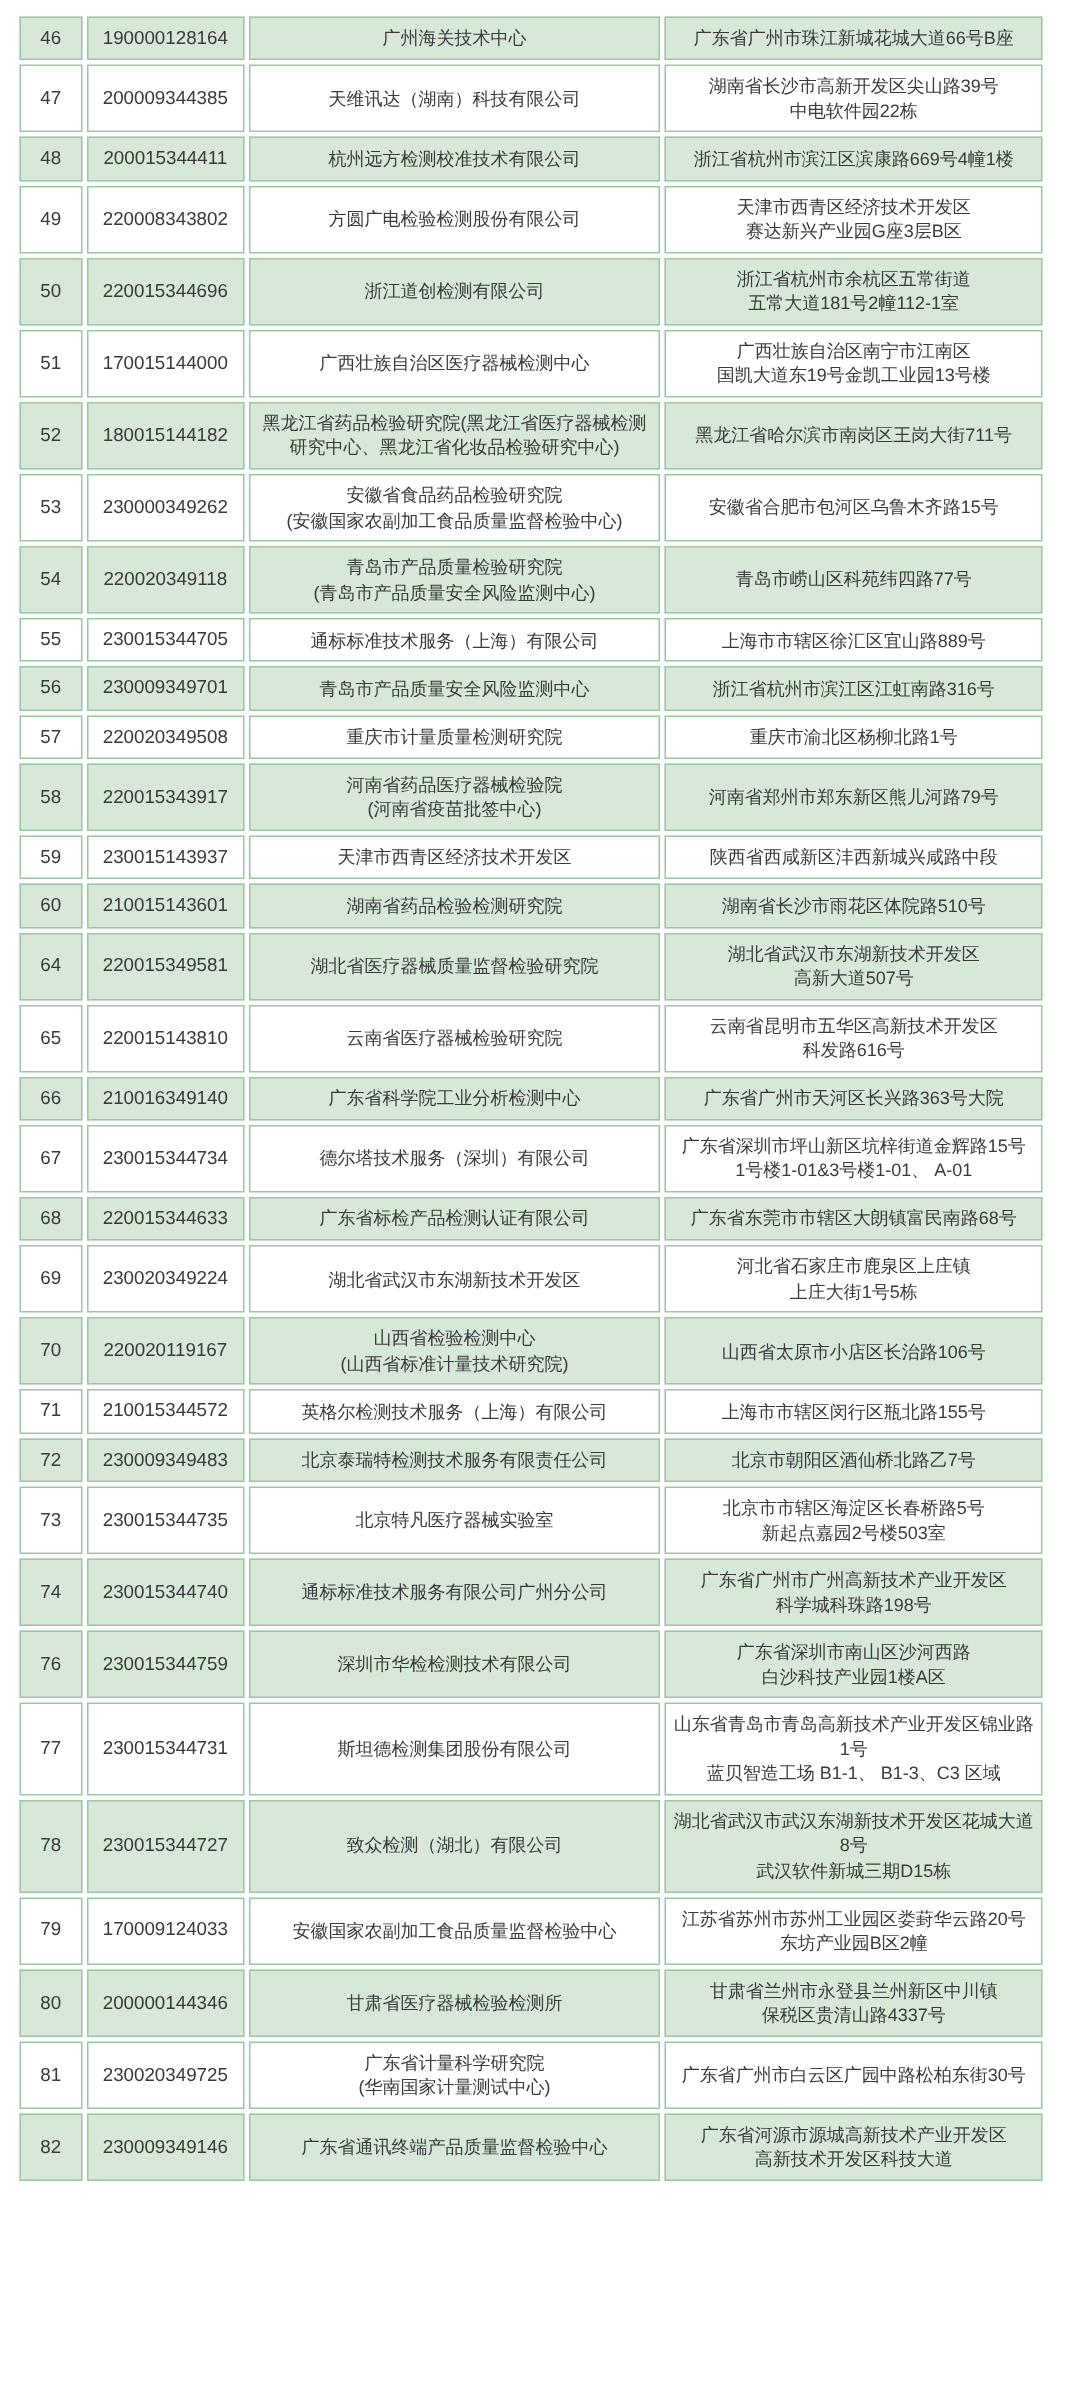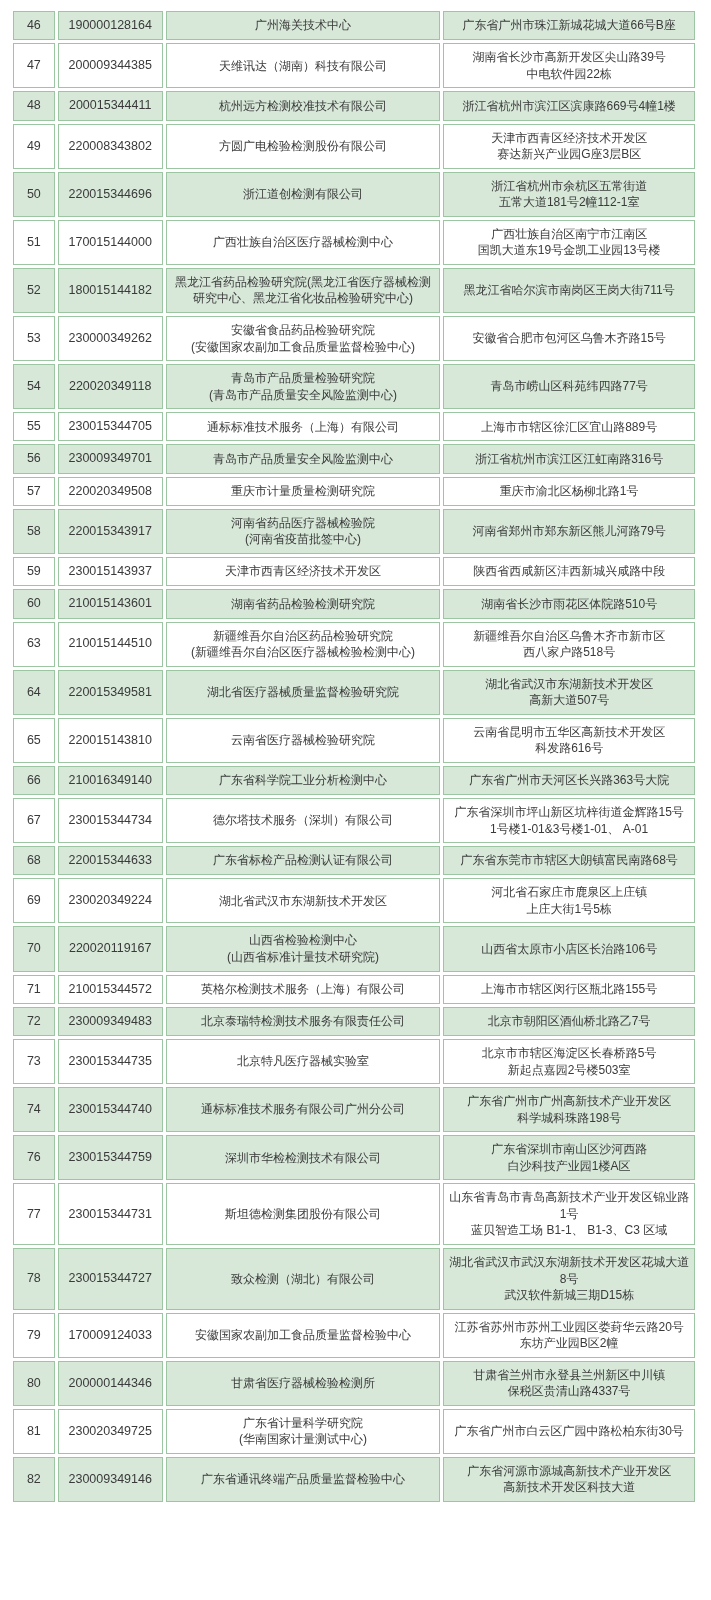--- a/index.html
+++ b/index.html
@@ -141,28 +141,20 @@
     <td class="num">230015143937</td>
     <td>天津市西青区经济技术开发区</td>
     <td>陕西省西咸新区沣西新城兴咸路中段</td>
   </tr>
         <tr class="green">
     <td class="num">60</td>
     <td class="num">210015143601</td>
     <td>湖南省药品检验检测研究院</td>
     <td>湖南省长沙市雨花区体院路510号</td>
   </tr>
-        <tr class="white">
-    <td class="num">63</td>
-    <td class="num">210015144510</td>
-    <td>新疆维吾尔自治区药品检验研究院
-(新疆维吾尔自治区医疗器械检验检测中心)</td>
-    <td>新疆维吾尔自治区乌鲁木齐市新市区
-西八家户路518号</td>
-  </tr>
         <tr class="green">
     <td class="num">64</td>
     <td class="num">220015349581</td>
     <td>湖北省医疗器械质量监督检验研究院</td>
     <td>湖北省武汉市东湖新技术开发区
 高新大道507号</td>
   </tr>
         <tr class="white">
     <td class="num">65</td>
     <td class="num">220015143810</td>

